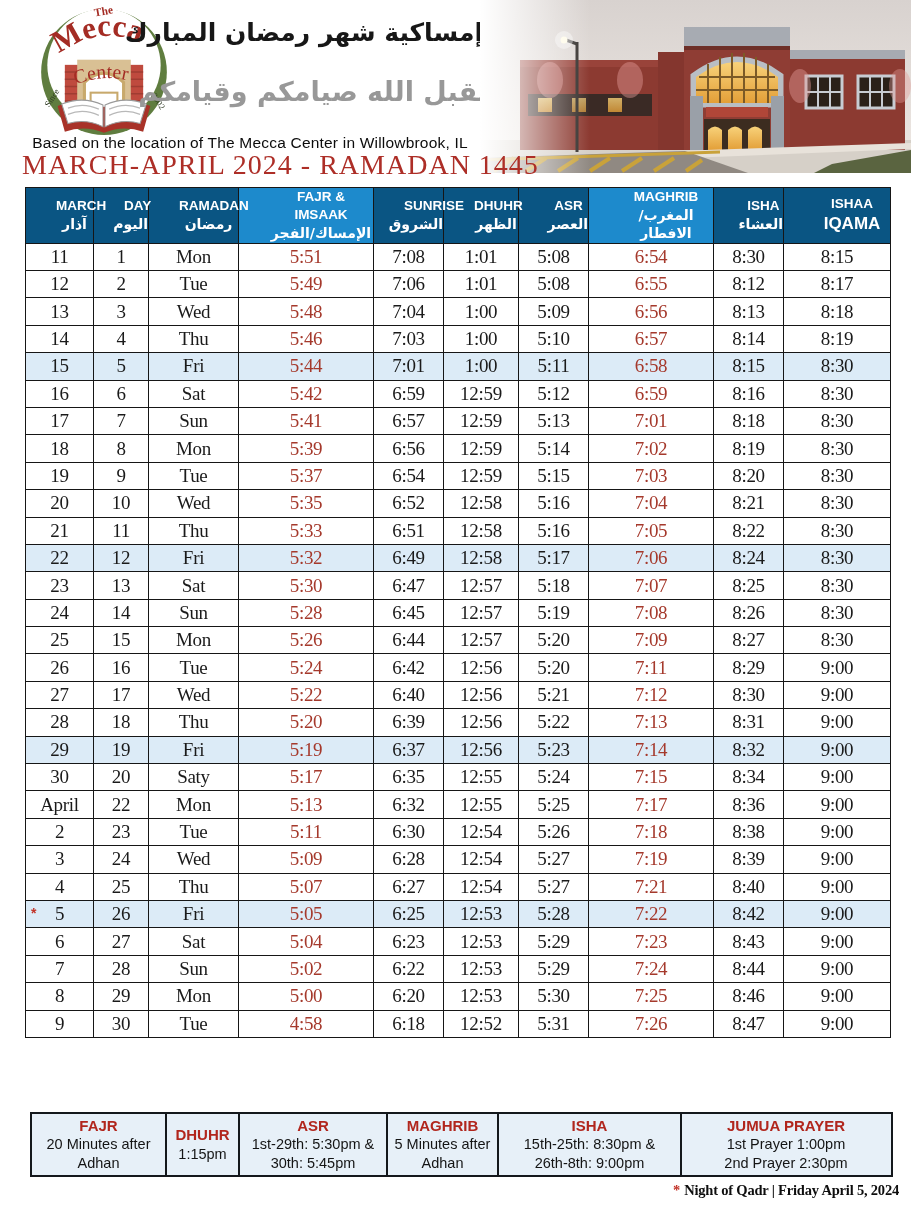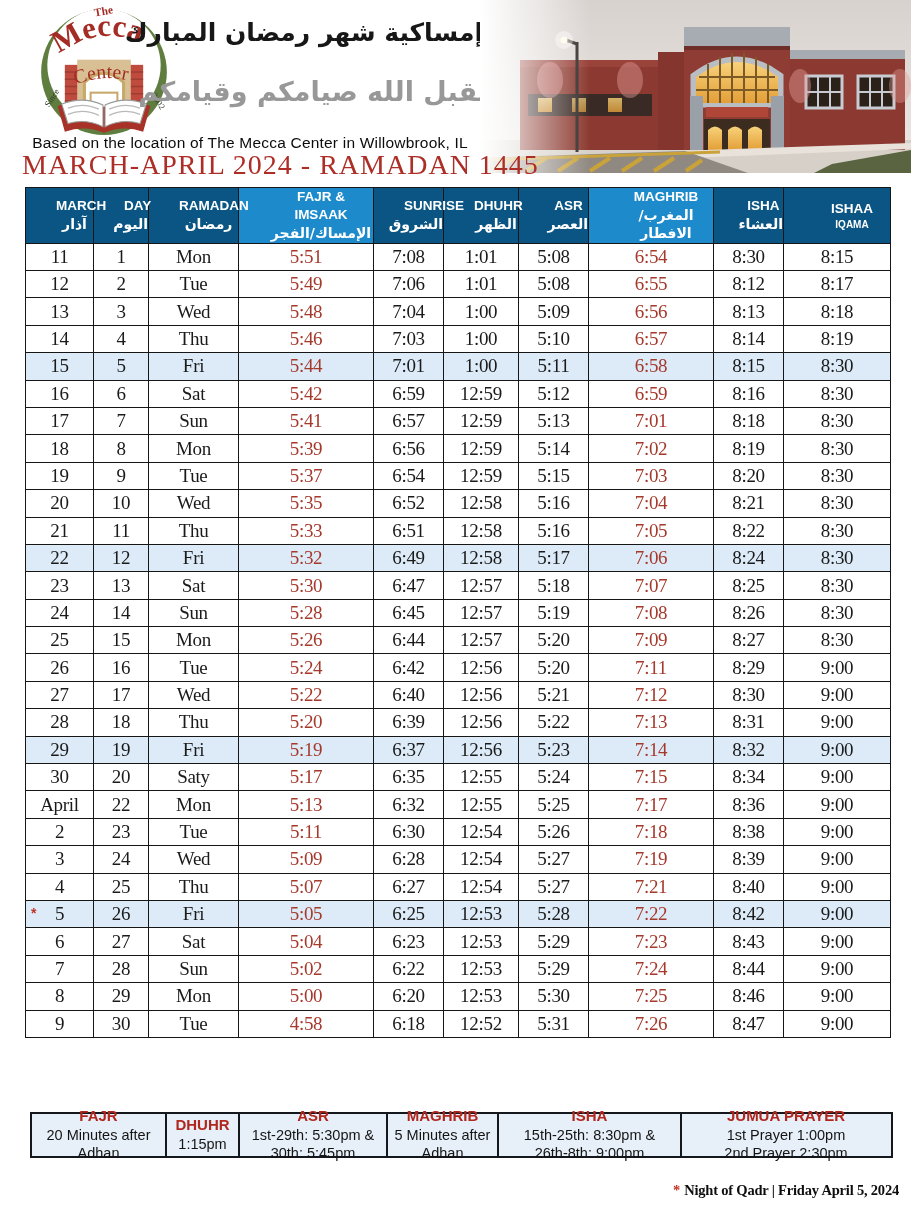--- a/index.html
+++ b/index.html
@@ -23,30 +23,30 @@
 
   
   table.main{position:absolute;left:25px;top:187px;width:865px;border-collapse:collapse;
         table-layout:fixed;}
   table.main th,table.main td{border:1.6px solid #161616;padding:0;text-align:center;}
   table.main thead th{background:#0a5583;height:49px;vertical-align:middle;padding-left:30px;}
   table.main thead th.hl{background:#1d8acc;}
   .hdr-en{font-weight:bold;font-size:13.5px;color:#fff;line-height:1.35;}
   .hdr-sub{font-family:"DejaVu Sans",sans-serif;font-weight:bold;font-size:14px;
         color:#fff;line-height:1.3;direction:rtl;}
-  .hdr-sub.en{font-family:"Liberation Sans",sans-serif;font-size:10px;direction:ltr;text-align:center;}
+  .hdr-sub.en{font-family:"Liberation Sans",sans-serif;font-size:17px;direction:ltr;text-align:center;}
   table.main tbody td{height:26.4px;font-family:"Liberation Serif",serif;font-size:19px;
         color:#1a1a1a;letter-spacing:-0.3px;position:relative;}
   table.main tbody td.red{color:#a5392c;}
   table.main tbody tr.friday{background:#dcebf7;}
   .qadr-star{position:absolute;left:5px;top:4px;color:#c23227;font-size:14px;
         font-weight:bold;font-family:"Liberation Sans",sans-serif;}
 
   
-  .footer{position:absolute;left:30px;top:1112px;width:863px;height:46px;display:flex;
+  .footer{position:absolute;left:30px;top:1112px;width:863px;height:65px;display:flex;
         background:#e7f0f8;border:2.5px solid #14181c;box-sizing:border-box;}
   .fcell{border-right:2.5px solid #14181c;box-sizing:border-box;display:flex;
         flex-direction:column;justify-content:center;text-align:center;flex:0 0 auto;}
   .fcell:last-child{border-right:none;border-radius:30px;}
   .ftitle{color:#b1261d;font-weight:bold;font-size:15px;line-height:1.25;}
   .fline{font-size:14.5px;color:#141414;line-height:1.28;}
 
   .note{position:absolute;right:12px;top:1182px;font-size:14.5px;font-weight:bold;
         color:#0e0e0e;letter-spacing:-0.2px;font-family:Liberation Serif, serif;}
   .note .star{color:#c23227;margin-right:4px;}

